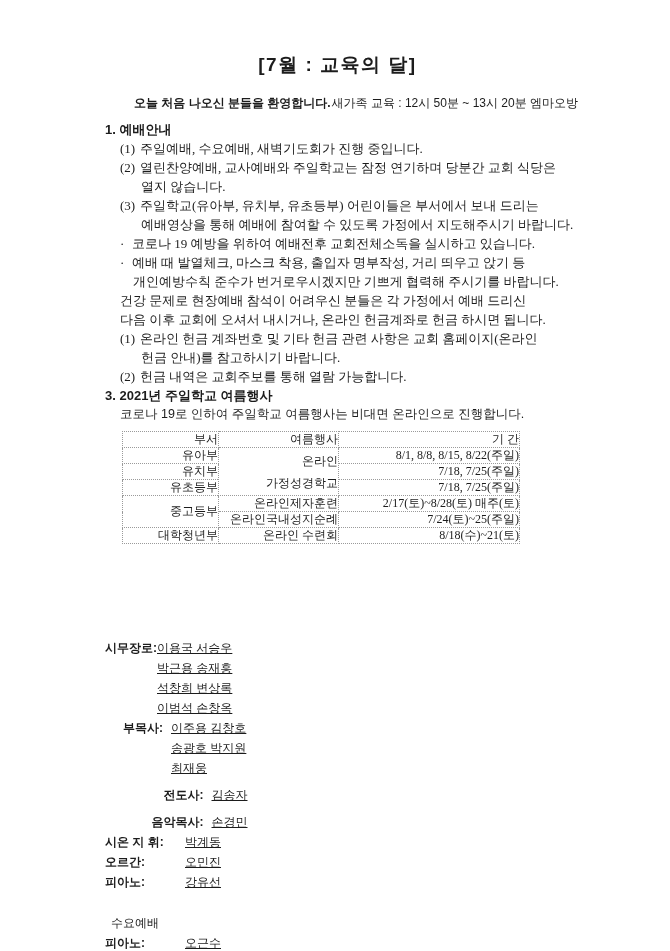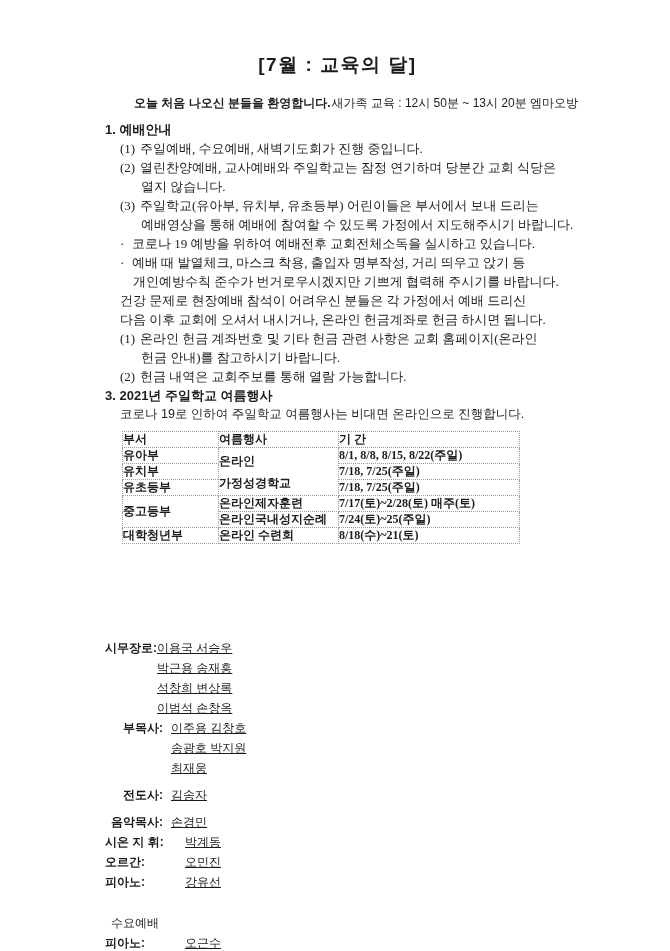--- a/index.html
+++ b/index.html
@@ -37,40 +37,40 @@
   .bcont { margin-left:36px; }
   .sans-line {
     font-family:"Liberation Sans","DejaVu Sans",sans-serif;
     font-size:12.5px; line-height:19px; margin-left:23px;
   }
   table.summer {
     border-collapse:collapse; margin:7px 0 0 25px;
     font-size:12px; table-layout:fixed;
   }
   table.summer td, table.summer th {
-    border:1px dotted #9a9a9a; text-align:left; vertical-align:middle;
-    padding:0; height:15px; line-height:15px; font-weight:bold;
+    border:1px dotted #9a9a9a; text-align:right; vertical-align:middle;
+    padding:0; height:15px; line-height:15px; font-weight:normal;
     overflow:hidden; white-space:nowrap;
   }
   td.merged2 div { line-height:22px; }
   .staff {
     display:flex; margin-top:94px; margin-left:8px;
     font-family:"Liberation Sans","DejaVu Sans",sans-serif;
     font-size:12px; line-height:20px;flex-direction:column;
   }
   .staff .lbl { font-weight:bold; white-space:nowrap; }
   .staff .val { white-space:nowrap;text-decoration:underline; }
   .entry { display:flex; }
   .scol1 { width:147px; }
   .scol1 .entry .lbl { min-width:46px; }
   .scol2 { width:183px; }
   .scol2 .lbl { width:58px; text-align:right; margin-right:8px; }
   .scol3 { flex:1; }
   .scol3 .lbl { width:68px; text-align:left; margin-right:12px; }
-  .gap8 { margin-top:7px; }
+  .gap8 { margin-top:7px;justify-content:center; }
   .wed-block { margin-top:21px; }
   .wed-head { font-weight:normal; margin-left:6px; }
 </style>
 </head>
 <body>
 
 <div class="page">
 
   <div class="title">[7월 : 교육의 달]</div>
 
@@ -136,21 +136,21 @@
       <td>유치부</td>
       <td>7/18, 7/25(주일)</td>
     </tr>
     <tr>
       <td>유초등부</td>
       <td>7/18, 7/25(주일)</td>
     </tr>
     <tr>
       <td rowspan="2">중고등부</td>
       <td>온라인제자훈련</td>
-      <td>7/17(토)~2/28(토) 매주(토)</td>
+      <td>2/17(토)~8/28(토) 매주(토)</td>
     </tr>
     <tr>
       <td>온라인국내성지순례</td>
       <td>7/24(토)~25(주일)</td>
     </tr>
     <tr>
       <td>대학청년부</td>
       <td>온라인 수련회</td>
       <td>8/18(수)~21(토)</td>
     </tr>

